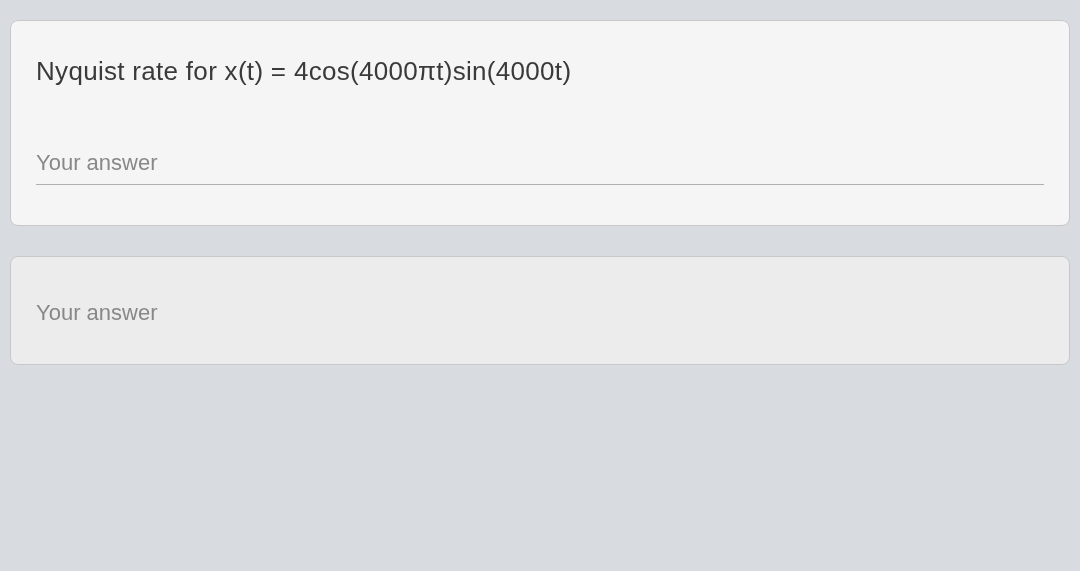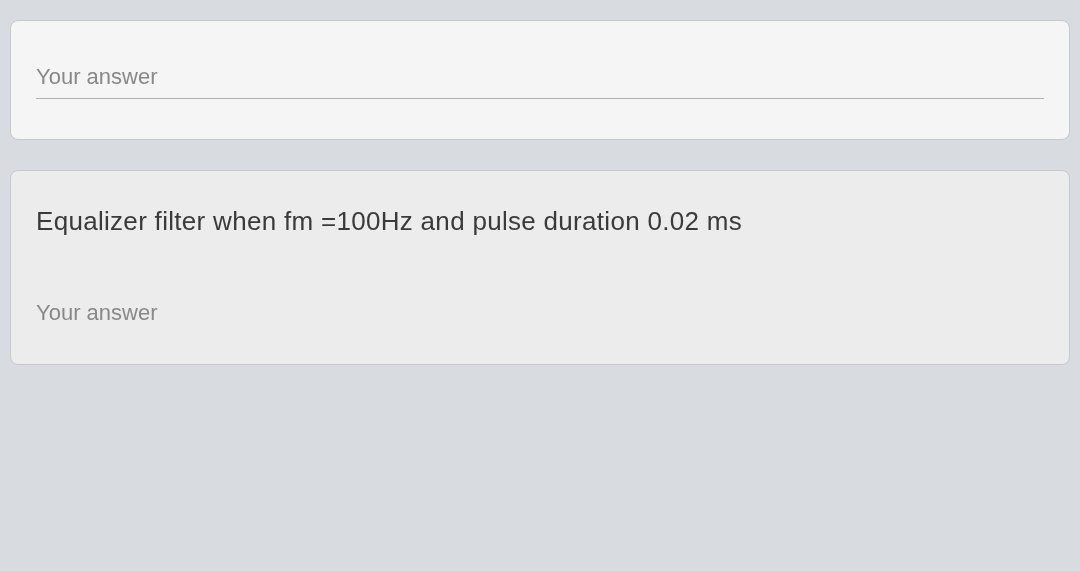--- a/index.html
+++ b/index.html
@@ -68,19 +68,19 @@
     .answer-label {
       font-size: 22px;
       color: #888;
       padding: 8px 0;
     }
   </style>
 </head>
 <body>
 
 <div class="question-card">
+  <div class="question-text">Nyquist rate for x(t) = 4cos(4000πt)sin(4000t)</div>
   <input type="text" class="answer-input" placeholder="Your answer" style="">
 </div>
 
 <div class="question-card-2">
-  <div class="question-text-2">Equalizer filter when fm =100Hz and pulse duration 0.02 ms</div>
   <div class="answer-label">Your answer</div>
 </div>
 
 </body></html>

